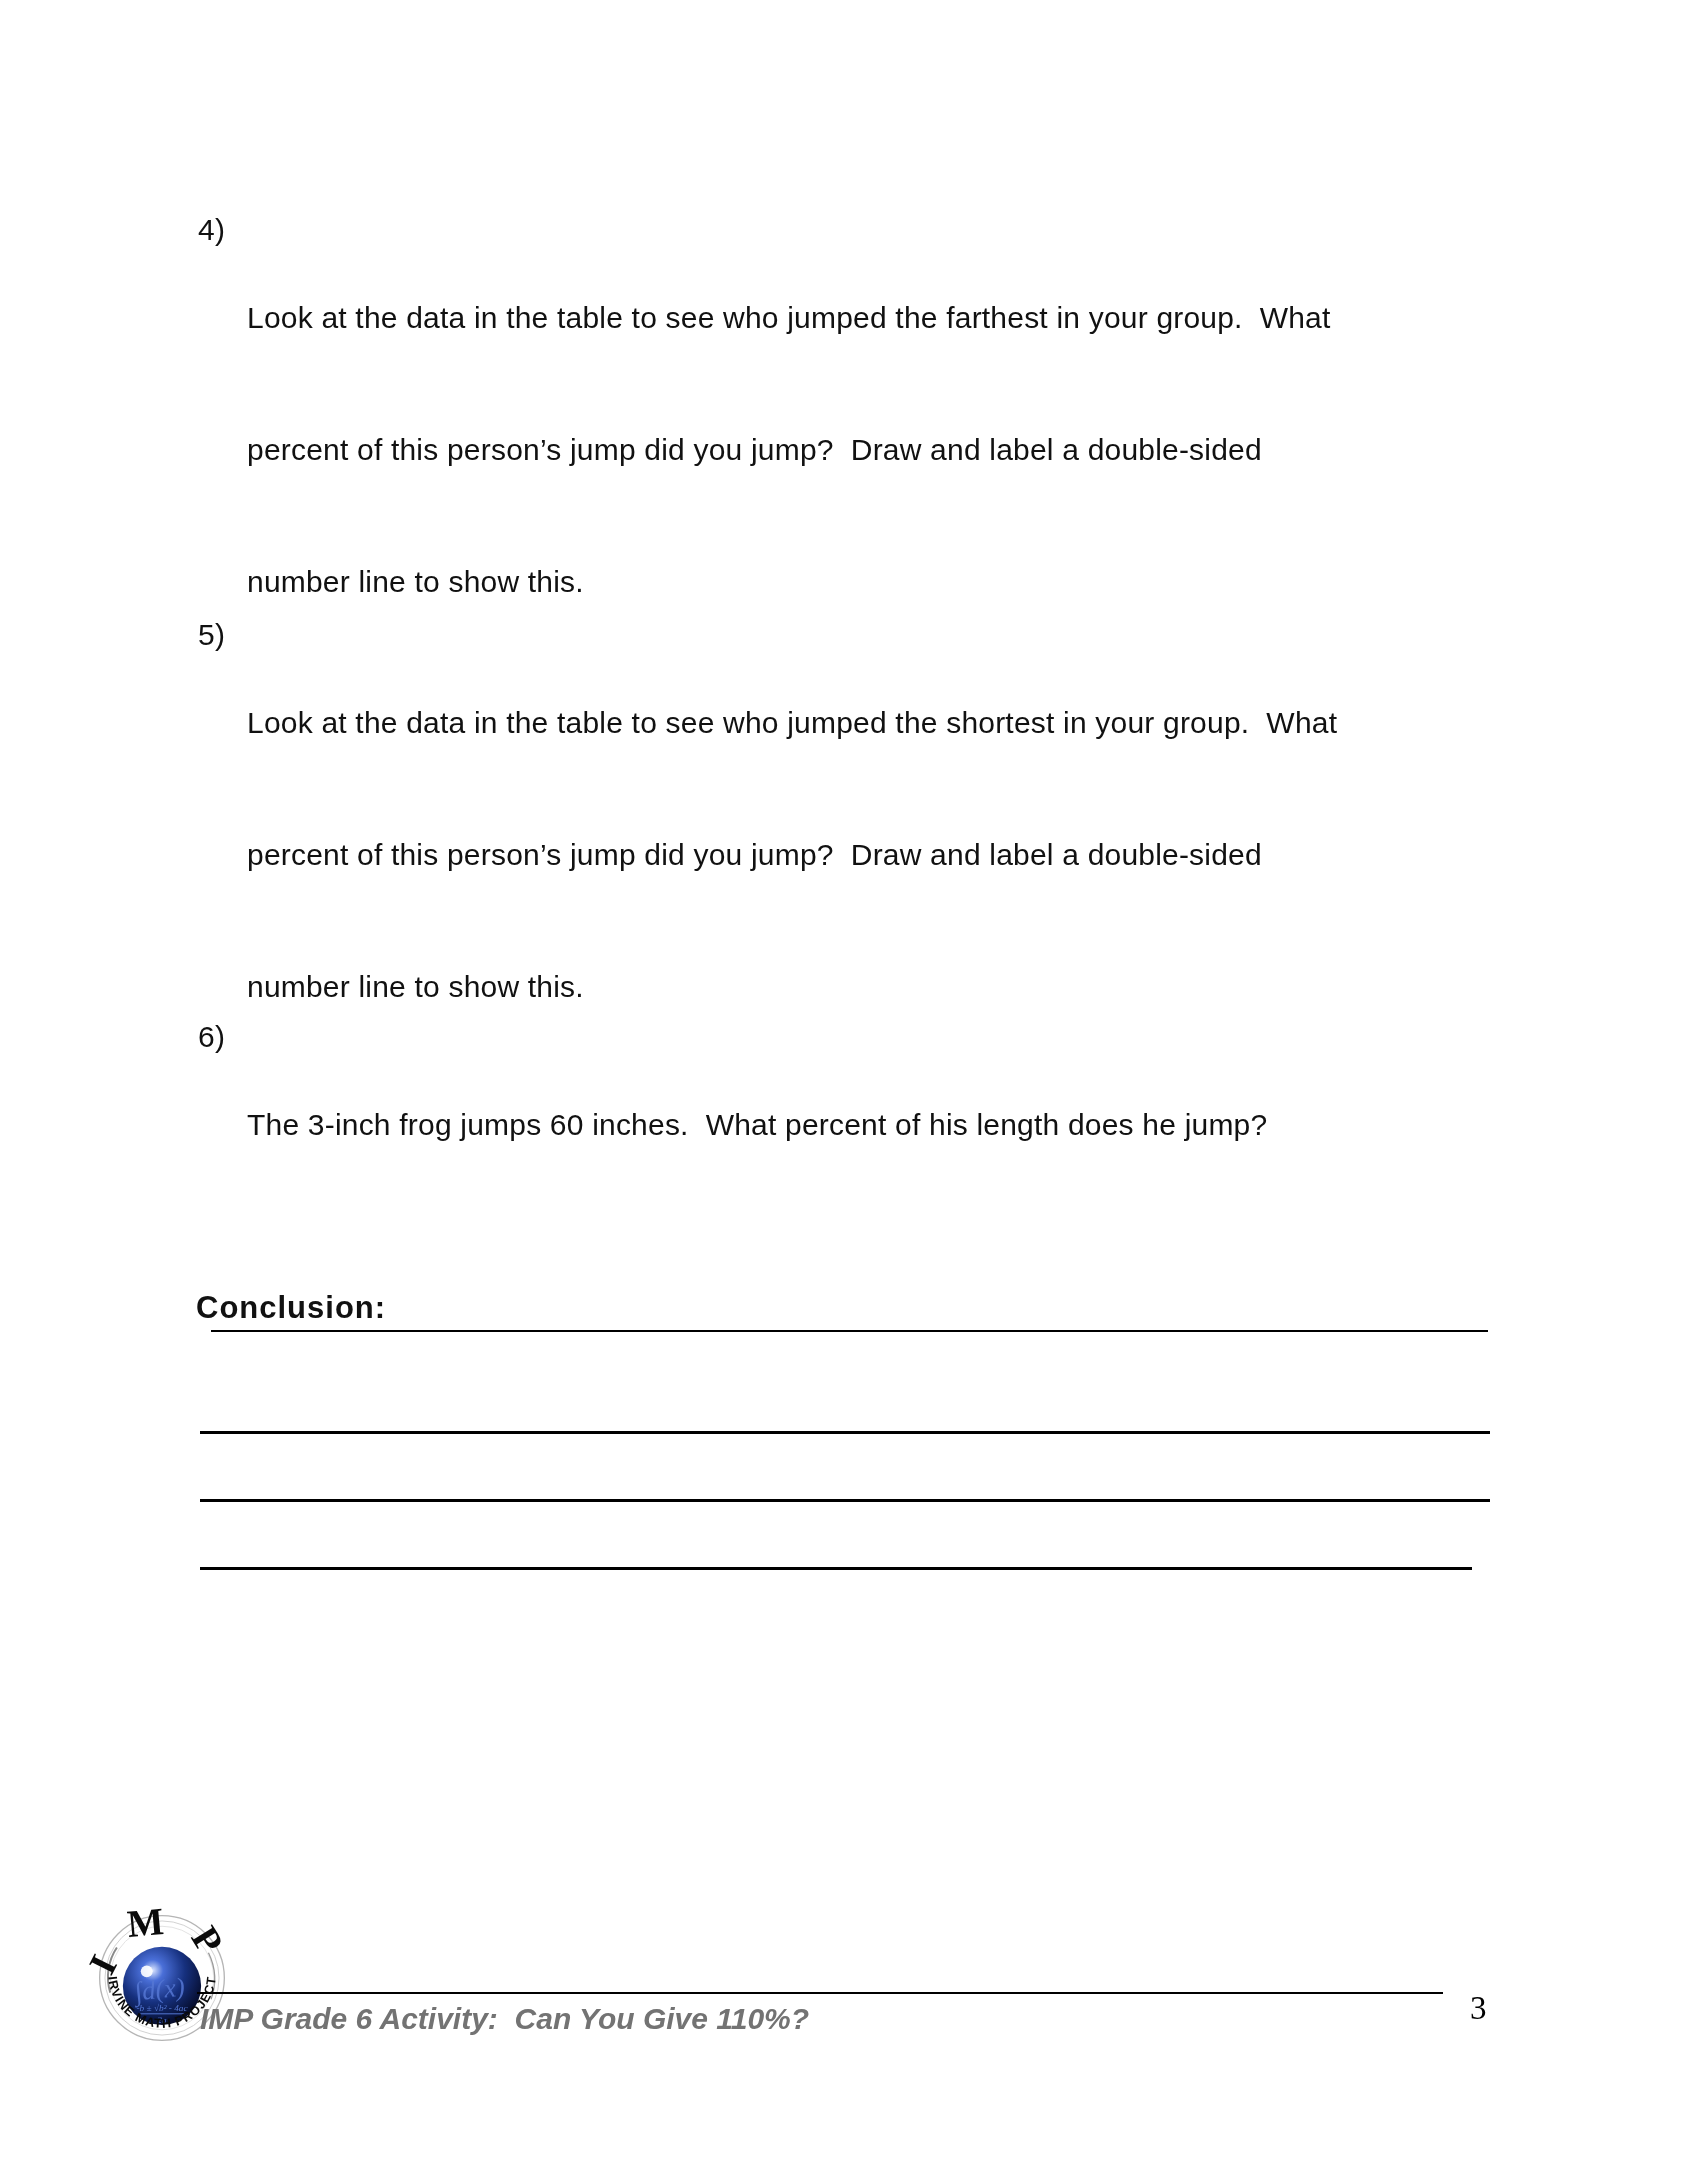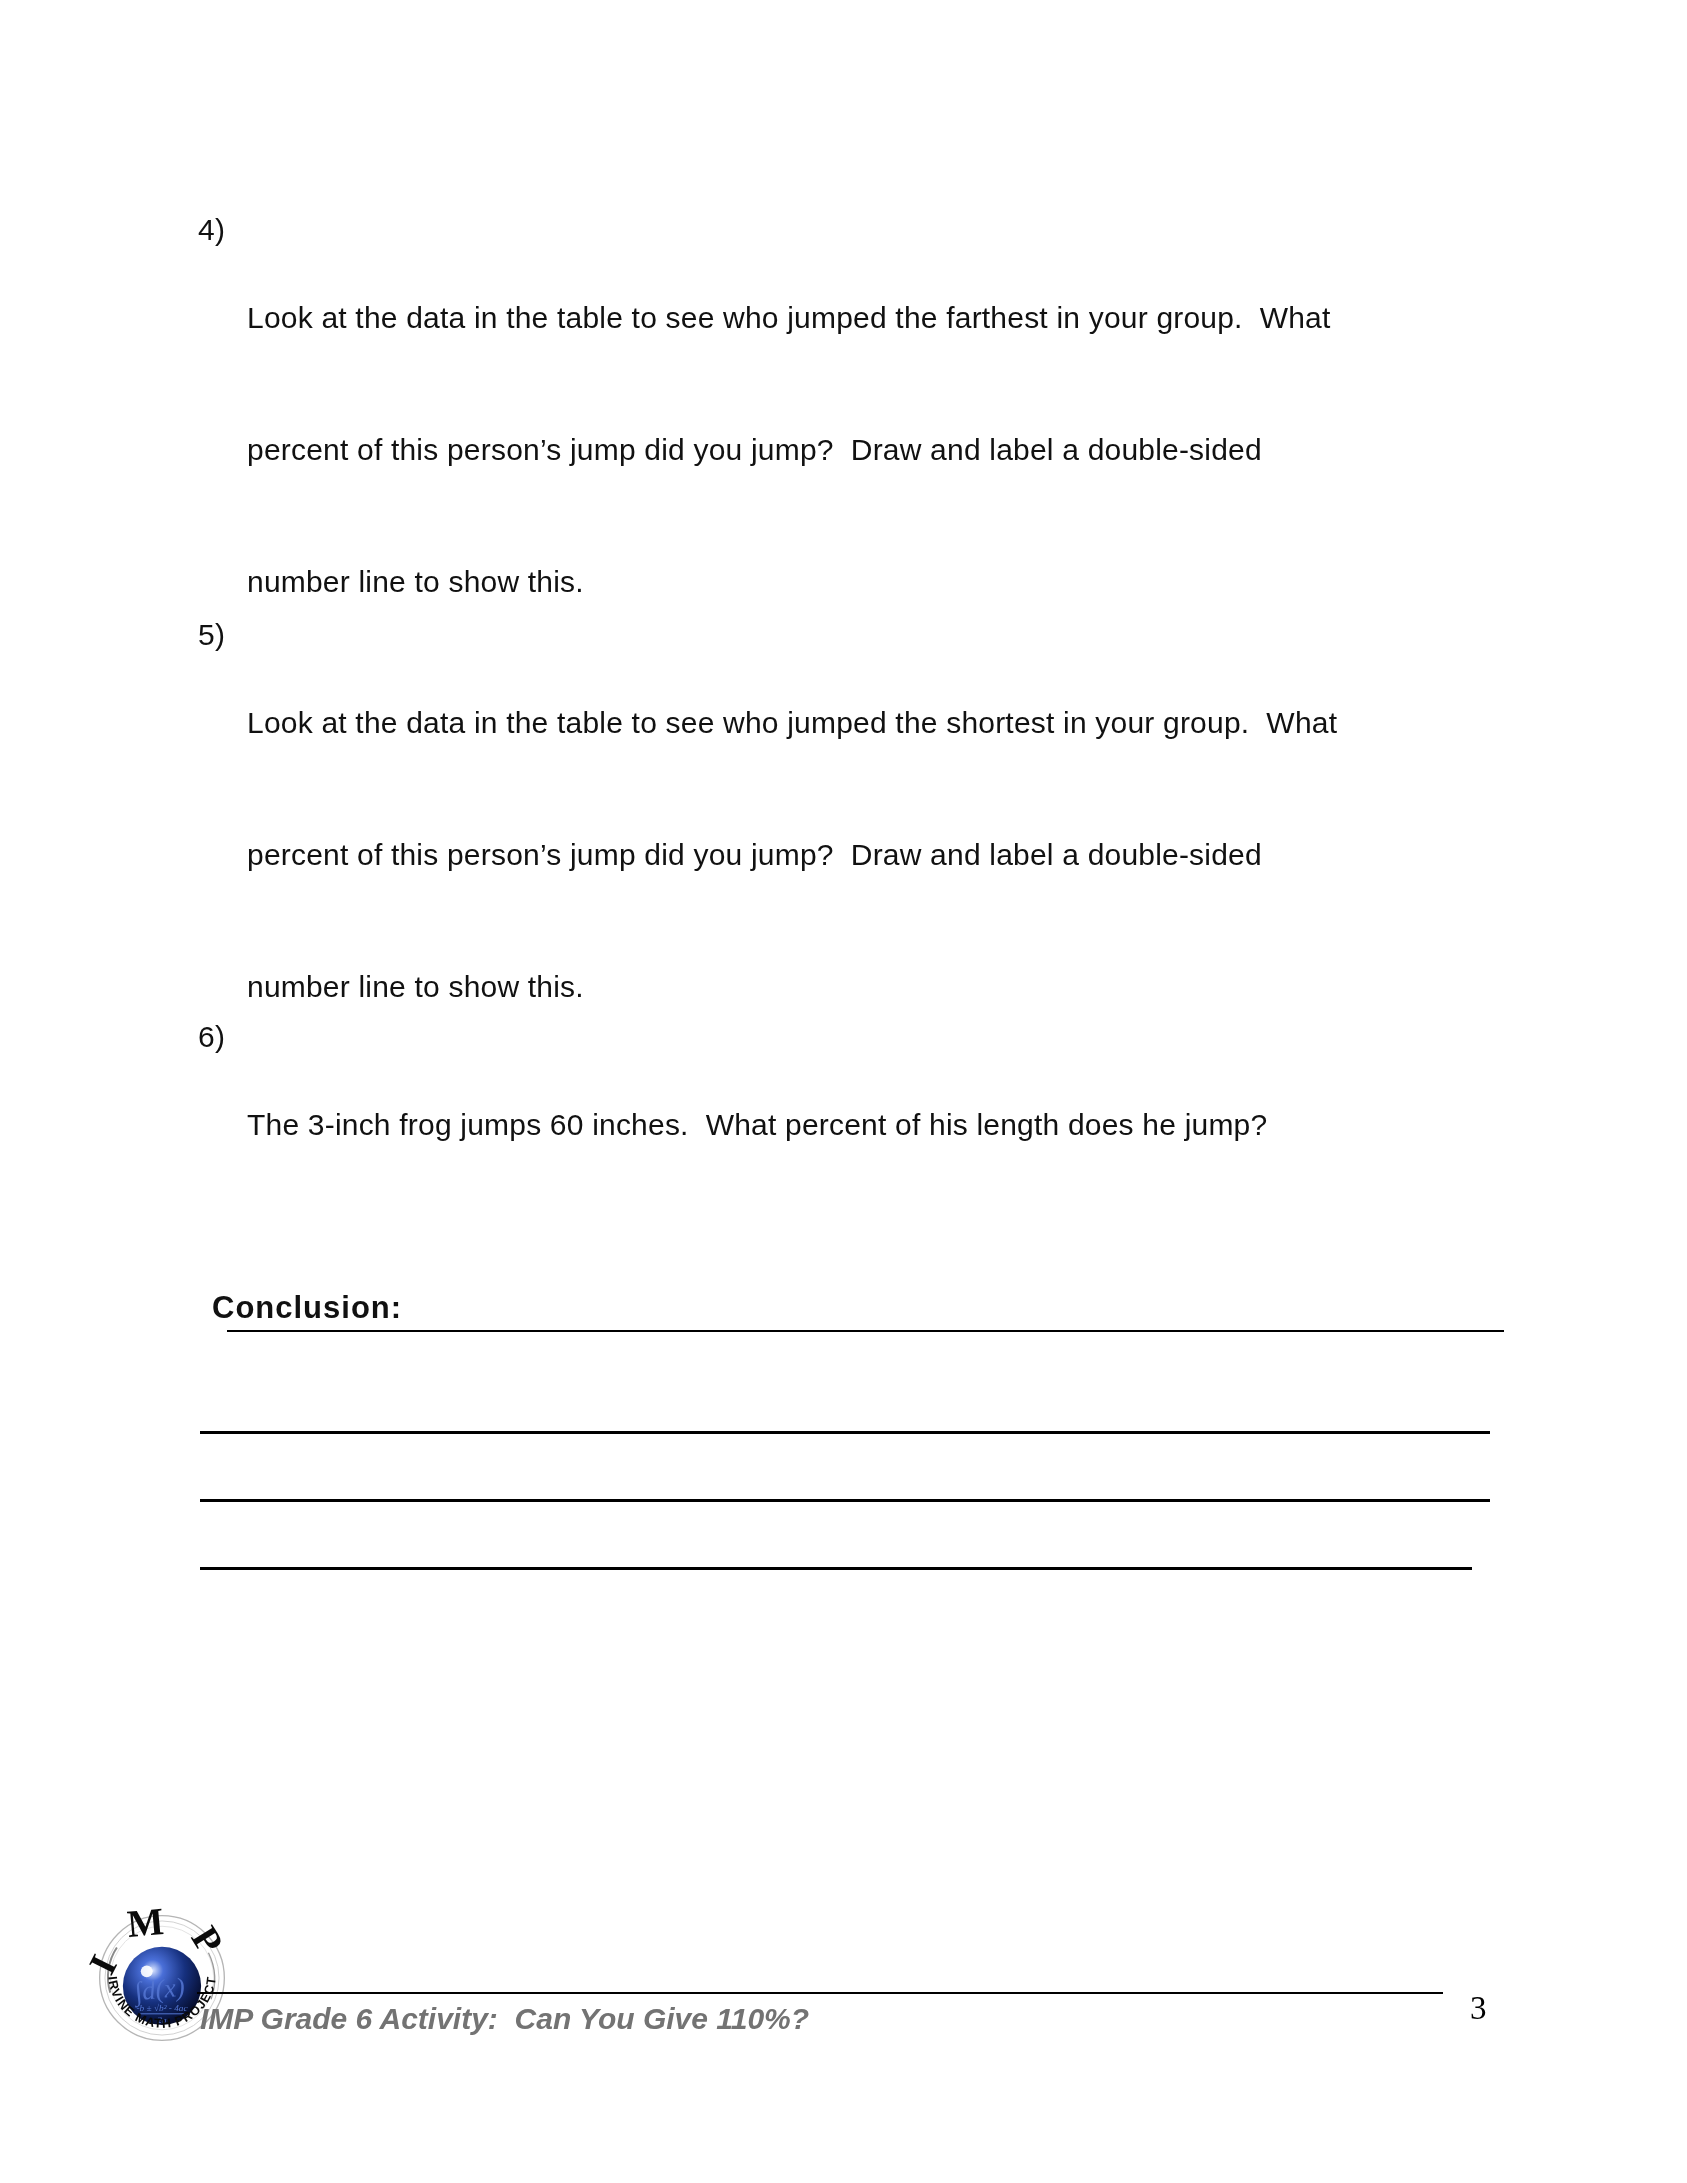--- a/index.html
+++ b/index.html
@@ -24,21 +24,21 @@
   }
   .qnum { width: 49px; flex: 0 0 49px; white-space: pre; }
   .qtext { white-space: pre; }
   .qline { white-space: pre; }
   #q4 { top: 208px; }
   #q5 { top: 613px; }
   #q6 { top: 1015px; }
   
   .conclusion {
     position: absolute;
-    left: 212px;
+    left: 196px;
     top: 1286px;
     width: 1292px;
     font-size: 30px;
     line-height: 44px;
   }
   .concl-heading {
     font-weight: bold;
     font-size: 31px;
     letter-spacing: 1px;
     white-space: pre;

